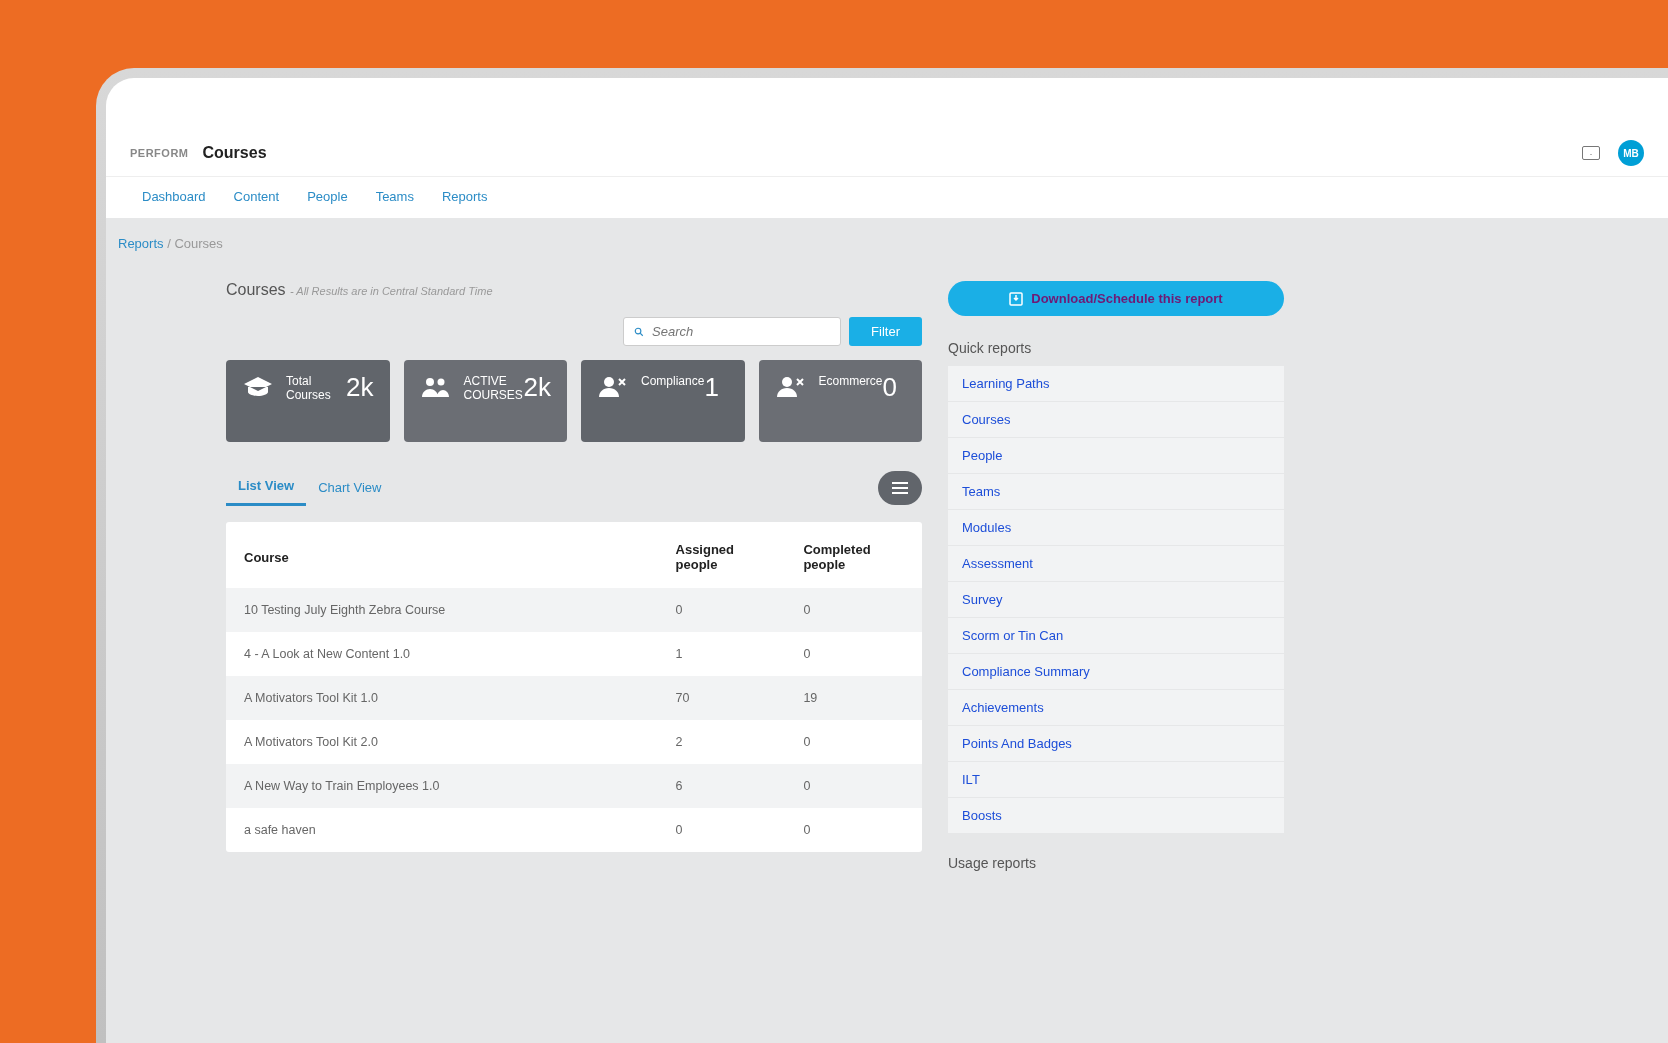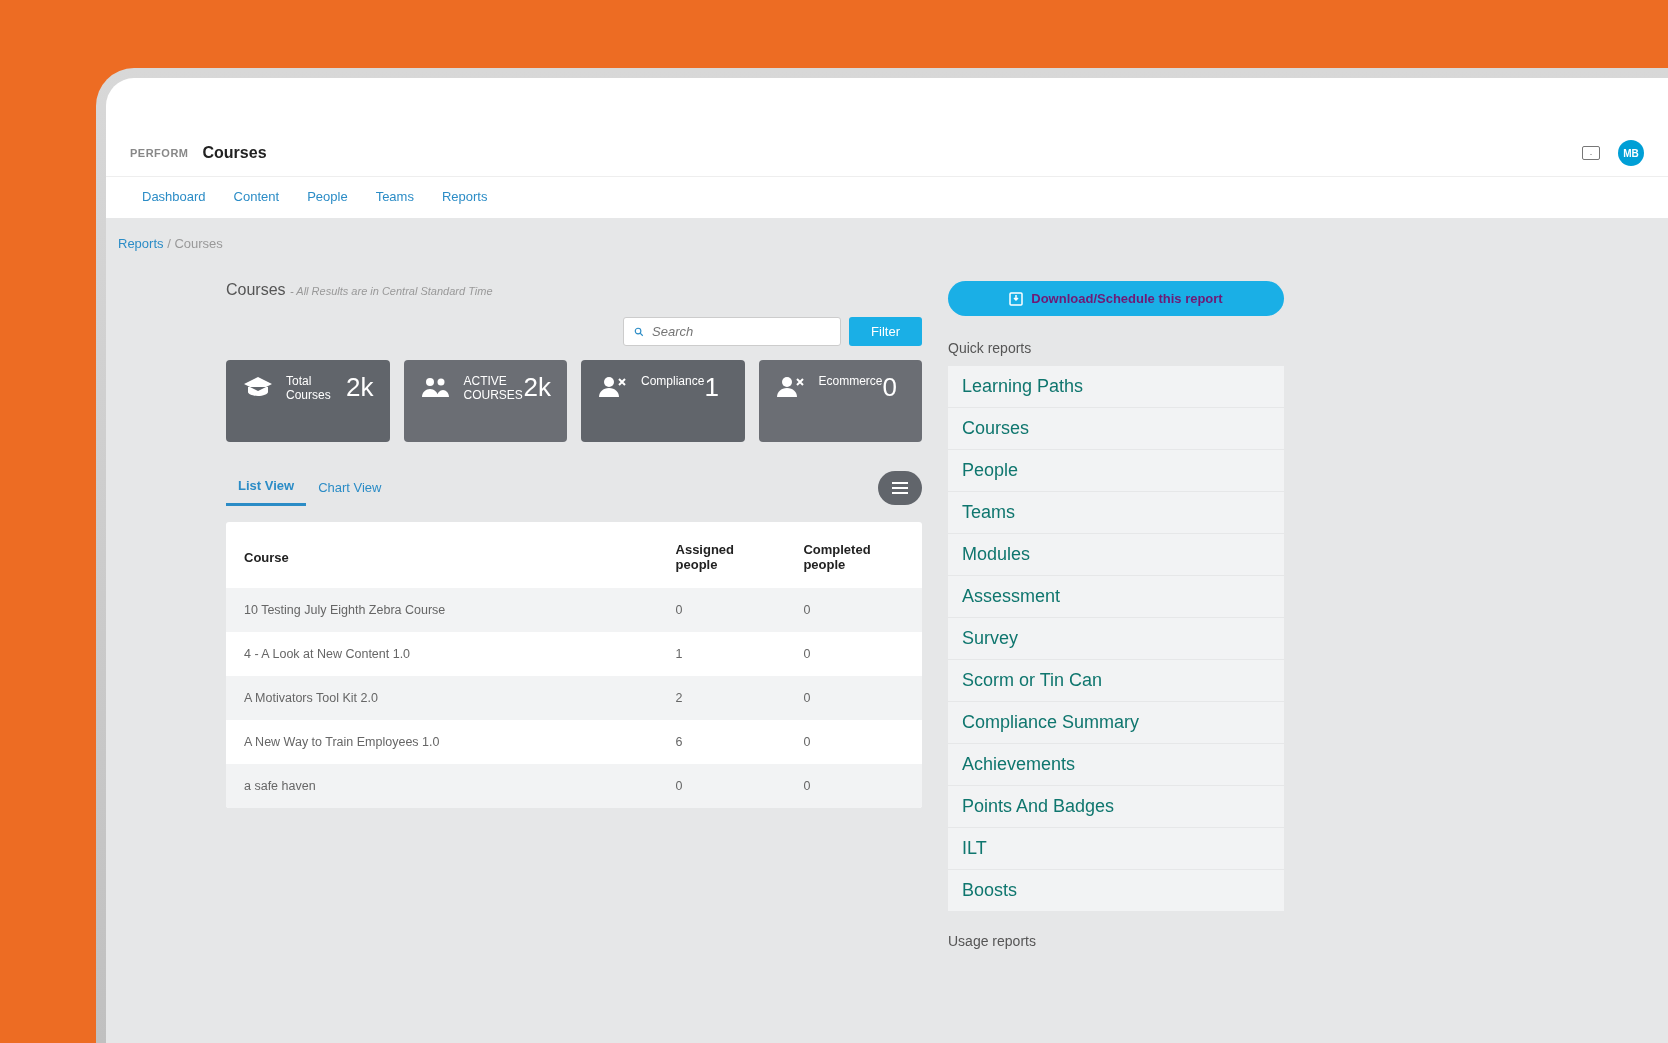--- a/index.html
+++ b/index.html
@@ -43,21 +43,21 @@
 .menu-btn { margin-left: auto; background: #61656b; color: #fff; border: none; border-radius: 18px; width: 44px; height: 34px; display: flex; align-items: center; justify-content: center; cursor: pointer; }
 .table-card { background: #fff; border-radius: 3px; overflow: hidden; }
 .table { width: 100%; border-collapse: collapse; }
 .table th { text-align: left; font-size: 13px; font-weight: 700; color: #222; padding: 20px 18px 16px; }
 .table td { font-size: 12.5px; color: #666; padding: 15px 18px; }
 .table tbody tr:nth-child(odd) { background: #f2f3f4; }
 .table th:nth-child(1), .table td:nth-child(1) { width: 62%; }
 .download-btn { width: 100%; background: #1aafe6; color: #701a75; border: none; border-radius: 20px; padding: 10px 16px; font-size: 13px; font-weight: 600; display: flex; align-items: center; justify-content: center; gap: 8px; cursor: pointer; margin-bottom: 24px; }
 .side-title { font-size: 14px; color: #555; margin-bottom: 10px; }
 .qr-list { display: flex; flex-direction: column; gap: 1px; margin-bottom: 22px; }
-.qr-item { background: #f2f3f4; padding: 10px 14px; font-size: 18px; color: #0f766e; cursor: pointer; }
+.qr-item { background: #f2f3f4; padding: 10px 14px; font-size: 13px; color: #1d4ed8; cursor: pointer; }
 .cap-icon { fill: #fff; }
 .people-icon { fill: #fff; }
 </style>
 </head>
 <body>
 
 <div class="device-frame">
   <div class="camera"></div>
   <div class="device-inner">
     <div class="device-body">
@@ -174,20 +174,25 @@
                 <tbody id="table-body">
                     <tr>
                       <td>10 Testing July Eighth Zebra Course</td>
                       <td>0</td>
                       <td>0</td>
                     </tr>
                     <tr>
                       <td>4 - A Look at New Content 1.0</td>
                       <td>1</td>
                       <td>0</td>
+                    </tr>
+                    <tr>
+                      <td>A Motivators Tool Kit 1.0</td>
+                      <td>70</td>
+                      <td>19</td>
                     </tr>
                     <tr>
                       <td>A Motivators Tool Kit 2.0</td>
                       <td>2</td>
                       <td>0</td>
                     </tr>
                     <tr>
                       <td>A New Way to Train Employees 1.0</td>
                       <td>6</td>
                       <td>0</td>

